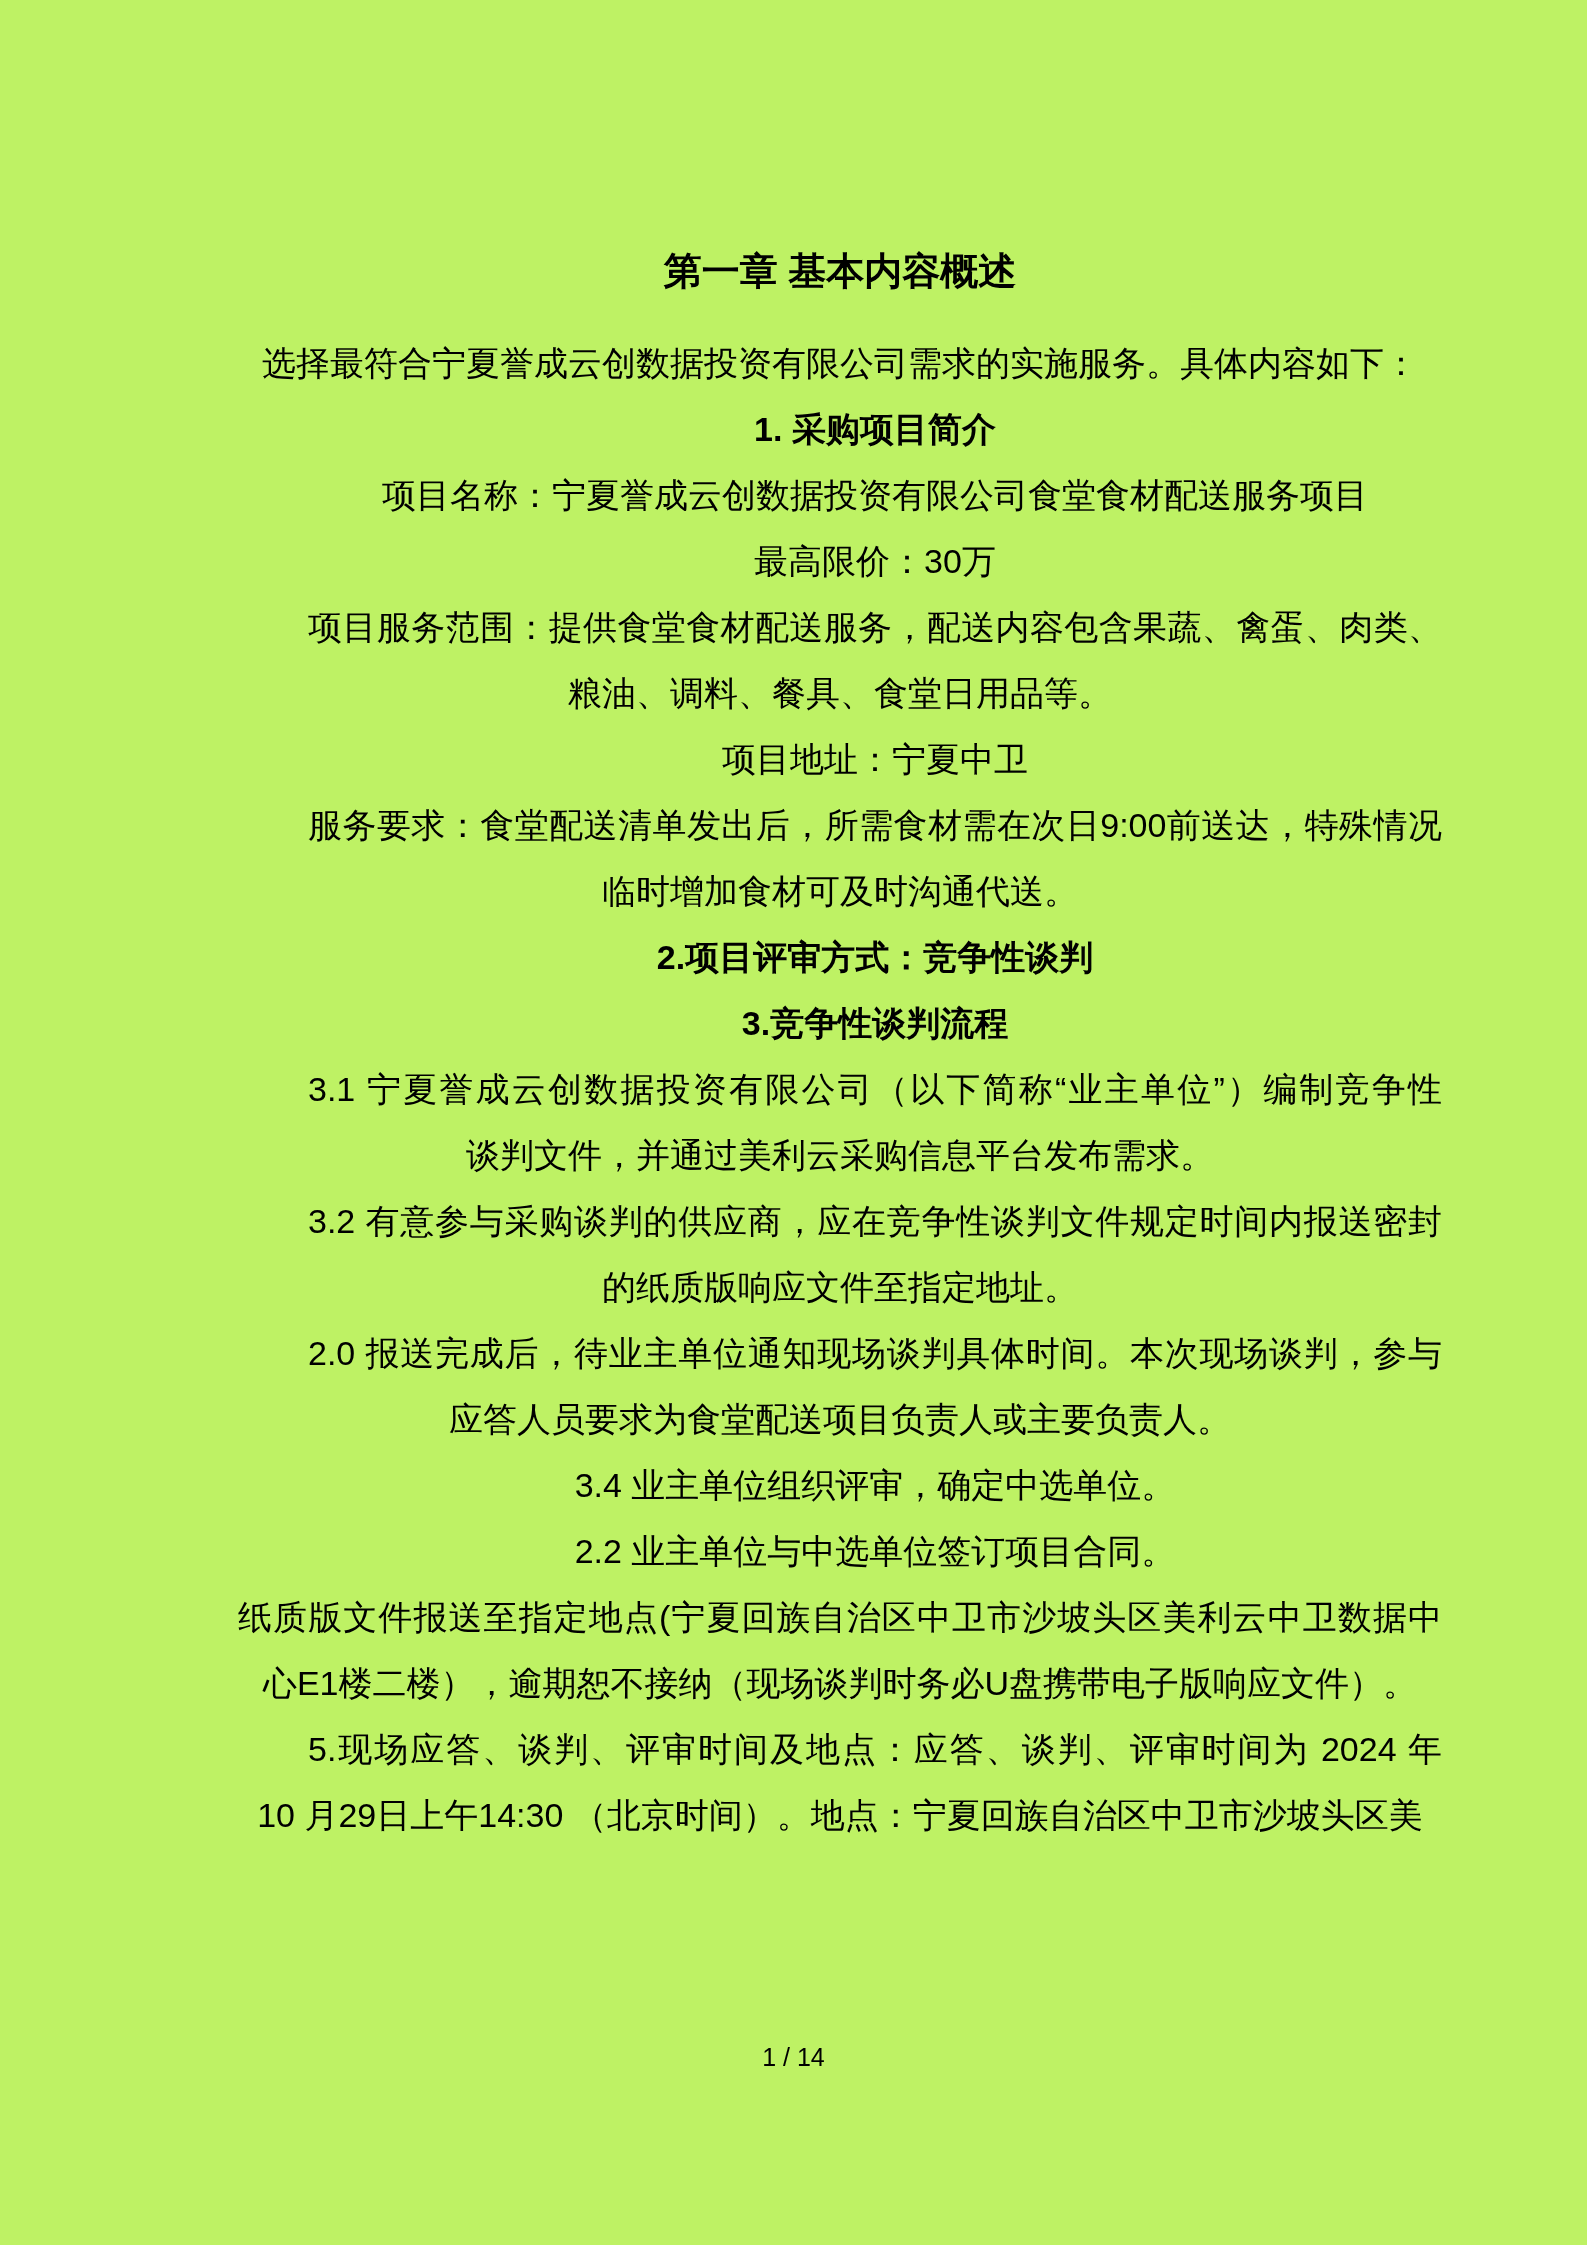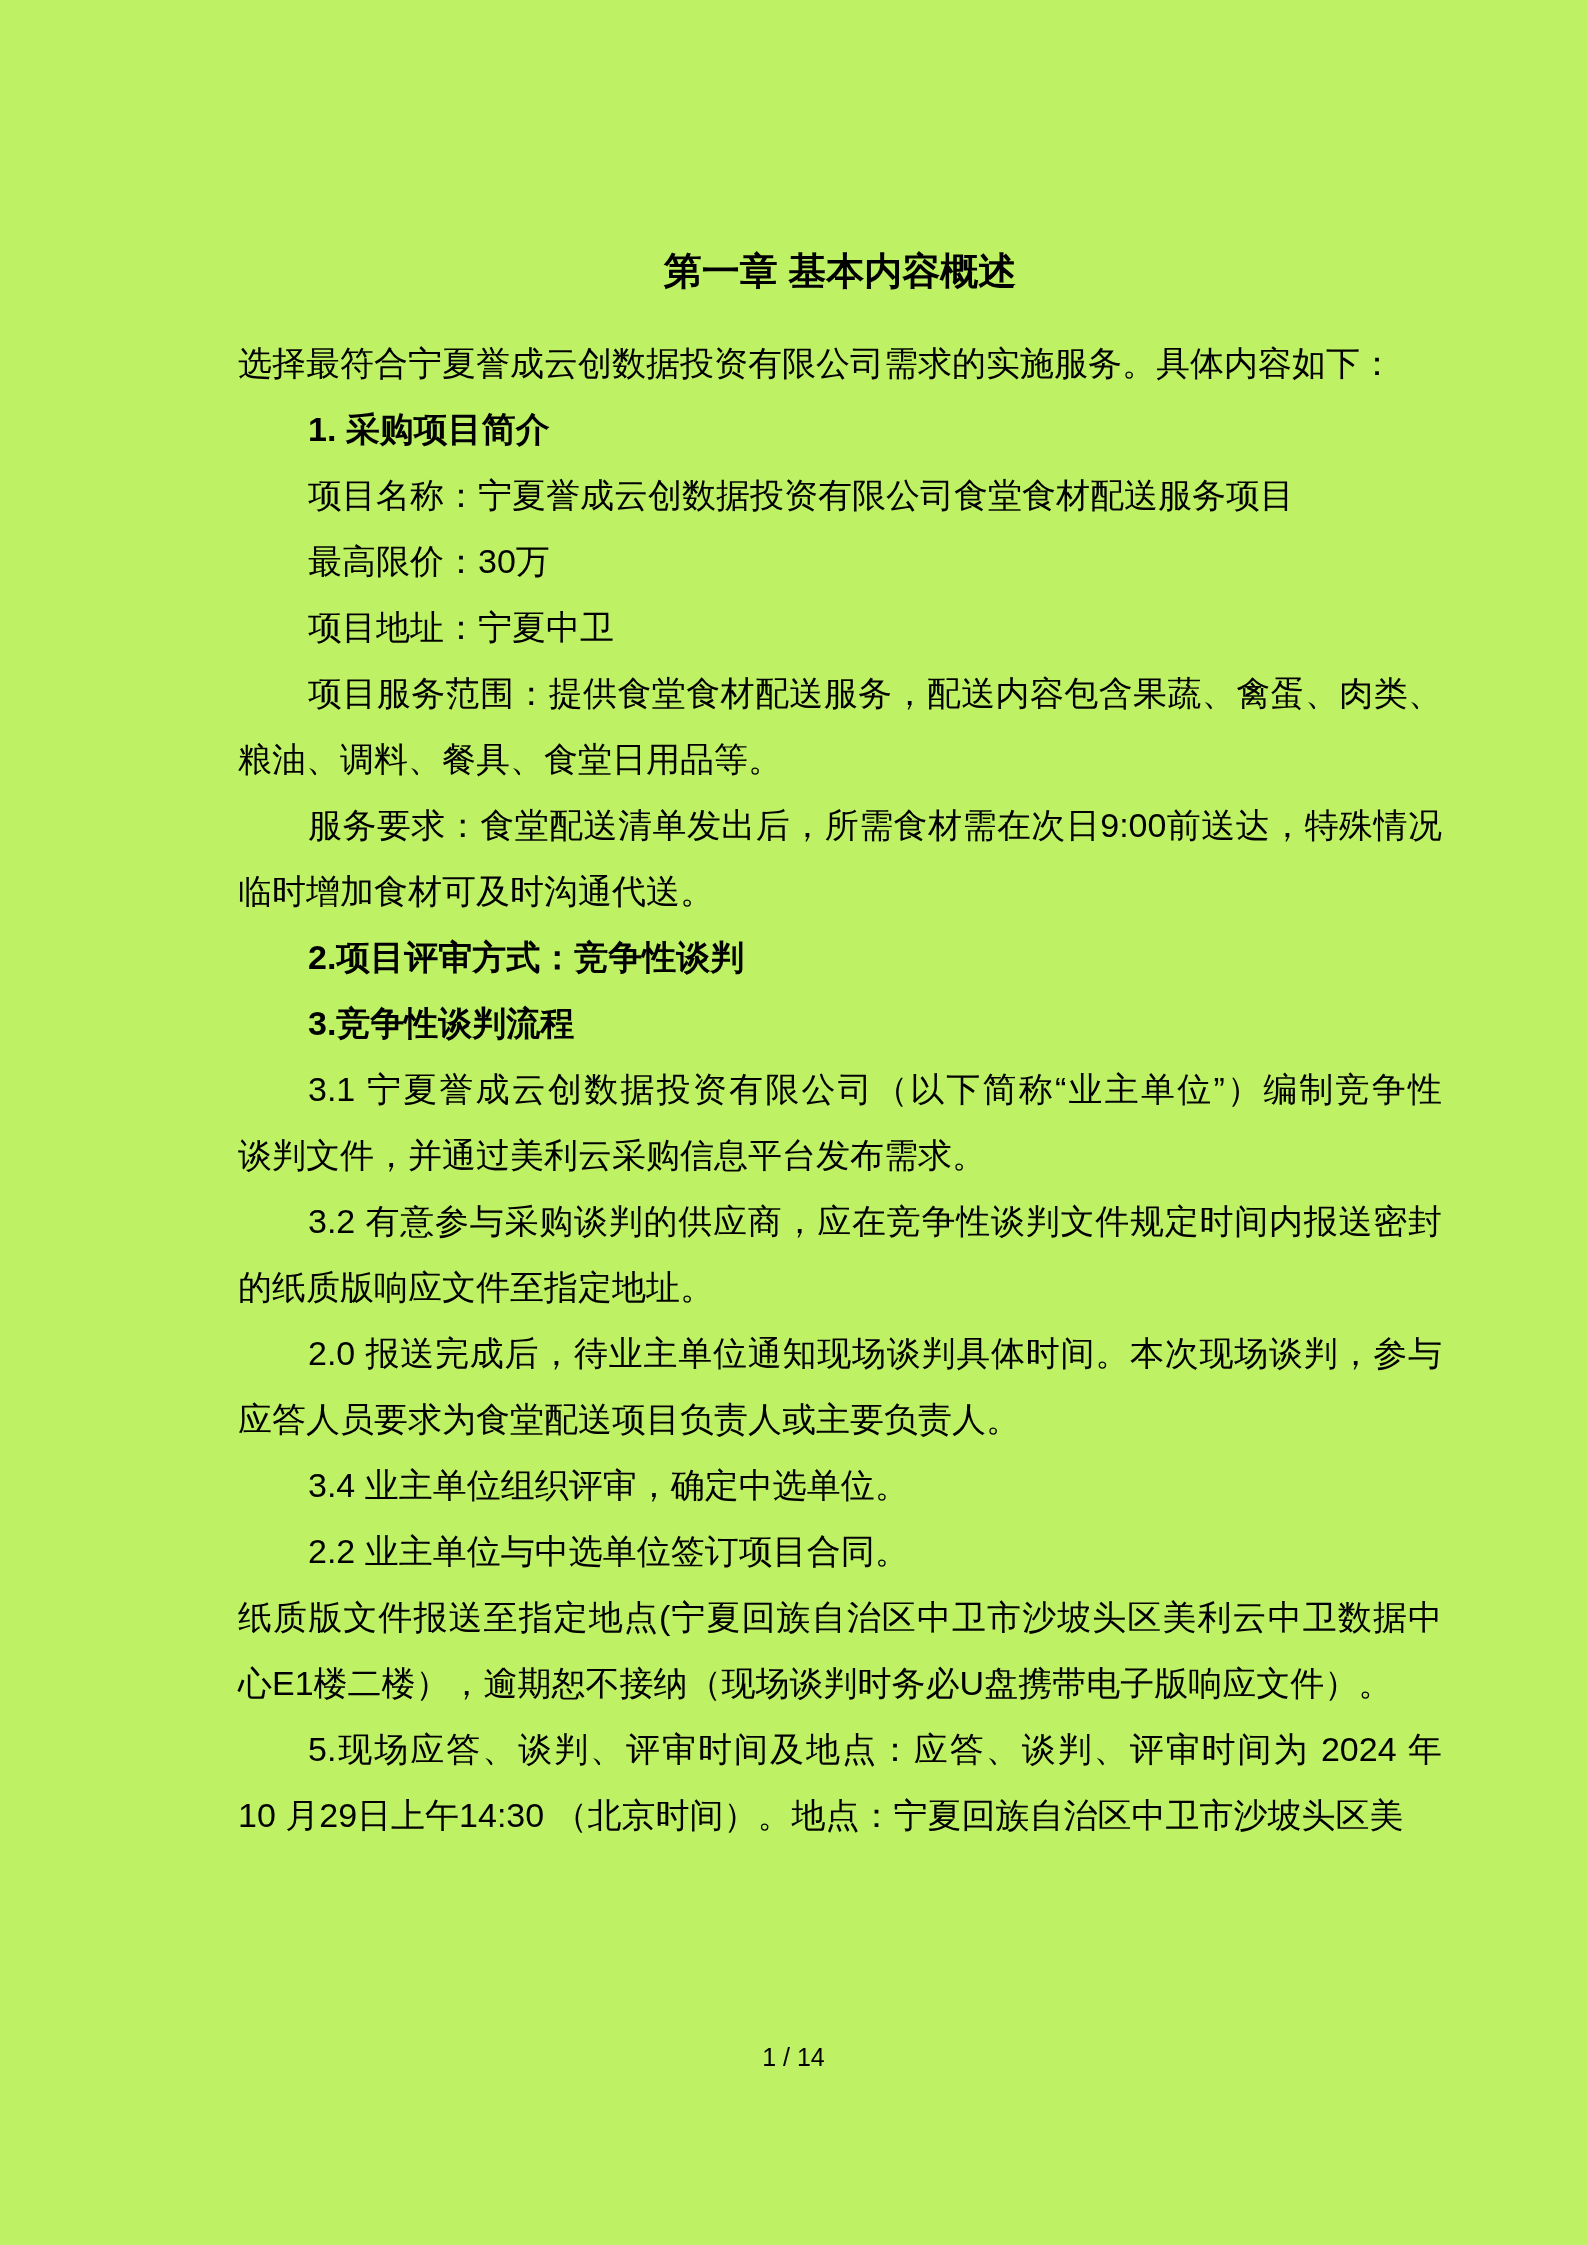--- a/index.html
+++ b/index.html
@@ -34,21 +34,21 @@
     margin: 0;
     padding: 0;
   }
   .paragraph.heading .line {
     font-weight: bold;
   }
   .line {
     height: 66px;
     line-height: 66px;
     font-size: 34px;
-    text-align: left;
+    text-align: center;
   }
   .line.first {
     padding-left: 70px;
   }
   .line.justify {
     text-align: justify;
     text-align-last: justify;
   }
   .page-footer {
     position: absolute;
@@ -74,25 +74,25 @@
         <div class="paragraph heading">
           <div class="line first">1. 采购项目简介</div>
         </div>
         <div class="paragraph body">
           <div class="line first">项目名称：宁夏誉成云创数据投资有限公司食堂食材配送服务项目</div>
         </div>
         <div class="paragraph body">
           <div class="line first">最高限价：30万</div>
         </div>
         <div class="paragraph body">
-          <div class="line first">项目地址：宁夏中卫</div>
+          <div class="line first justify">项目服务范围：提供食堂食材配送服务，配送内容包含果蔬、禽蛋、肉类、</div>
+          <div class="line">粮油、调料、餐具、食堂日用品等。</div>
         </div>
         <div class="paragraph body">
-          <div class="line first justify">项目服务范围：提供食堂食材配送服务，配送内容包含果蔬、禽蛋、肉类、</div>
-          <div class="line">粮油、调料、餐具、食堂日用品等。</div>
+          <div class="line first">项目地址：宁夏中卫</div>
         </div>
         <div class="paragraph body">
           <div class="line first justify">服务要求：食堂配送清单发出后，所需食材需在次日9:00前送达，特殊情况</div>
           <div class="line">临时增加食材可及时沟通代送。</div>
         </div>
         <div class="paragraph heading">
           <div class="line first">2.项目评审方式：竞争性谈判</div>
         </div>
         <div class="paragraph heading">
           <div class="line first">3.竞争性谈判流程</div>

